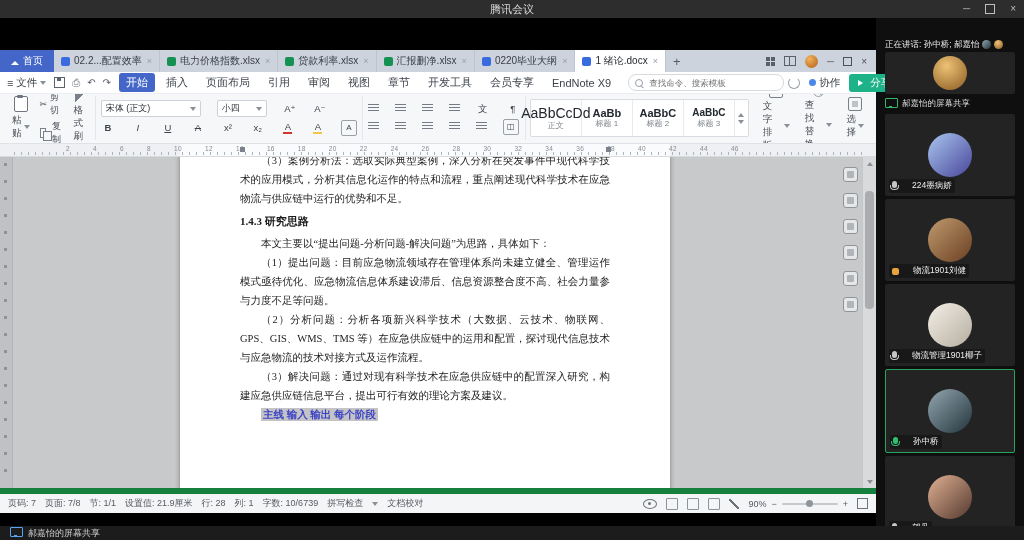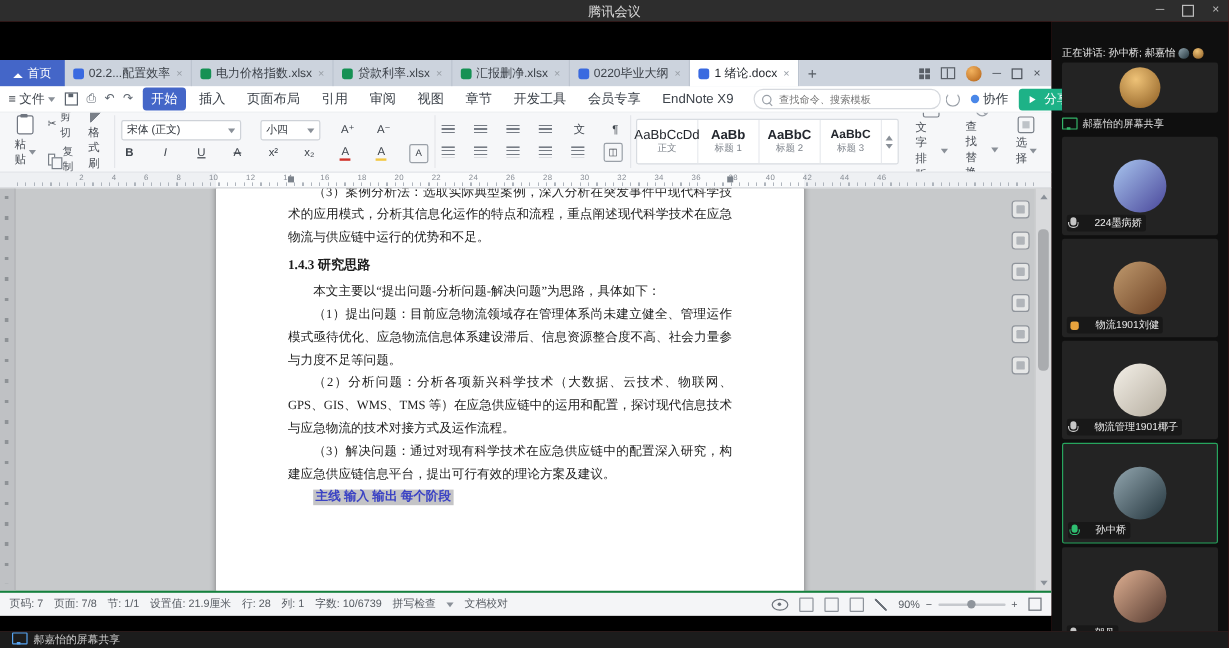--- a/index.html
+++ b/index.html
@@ -121,21 +121,21 @@
   .page p{margin:0;font-size:10.5px;line-height:19px;text-align:justify;text-indent:2em}
   .page h4{font-size:11px;line-height:21px;margin:3px 0 2px;font-weight:700}
   .hl{background:#c4c4c6;color:#3b43c4;font-weight:700;padding:1px 2px}
   .rails{position:absolute;right:18px;top:10px;display:flex;flex-direction:column;gap:11px;align-items:center}
   .rico{width:13px;height:13px;border:1px solid #8f949b;border-radius:3px;background:rgba(255,255,255,.55);position:relative}
   .rico:after{content:"";position:absolute;inset:3px;background:#9aa0a7;border-radius:1px;opacity:.7}
   .vsb{position:absolute;right:0;top:0;bottom:0;width:13px;background:#d9dadc;border-left:1px solid #c6c7c9}
   .vsb .th{position:absolute;left:2px;right:2px;top:34px;height:118px;background:#aaacaf;border-radius:4px}
   .ar{position:absolute;left:0;right:0;height:10px;display:flex;align-items:center;justify-content:center}
   
-  .wstat{height:19px;background:#f4f5f7;border-top:2px solid #15803d;display:flex;align-items:center;gap:9px;padding:0 8px;font-size:9px;color:#565b62;flex:none;white-space:nowrap}
+  .wstat{height:19px;background:#f4f5f7;border-top:6px solid #15803d;display:flex;align-items:center;gap:9px;padding:0 8px;font-size:9px;color:#565b62;flex:none;white-space:nowrap}
   .vic{width:10px;height:10px;border:1px solid #8d939b;border-radius:1px;flex:none}
   .i-eye{position:relative;width:12px;height:8px;border:1px solid #6d737b;border-radius:50%;flex:none}
   .i-eye:after{content:"";position:absolute;left:4px;top:2px;width:3px;height:3px;border-radius:50%;background:#6d737b}
   .i-pen{width:10px;height:10px;background:linear-gradient(45deg,transparent 44%,#6d737b 44% 56%,transparent 56%);flex:none}
   .zoom{display:flex;align-items:center;gap:5px}
   .ztrack{position:relative;width:56px;height:2px;background:#c6c9ce;border-radius:1px}
   .zknob{position:absolute;left:24px;top:-3px;width:7px;height:7px;border-radius:50%;background:#8f959c}
   .i-full{width:9px;height:9px;border:1px solid #6d737b;flex:none}
   .stitem{flex:none}
   .wstat .grow{flex:1}
@@ -317,21 +317,21 @@
               <span class="stripes"></span>
               <span class="stripes"></span>
               <span class="stripes"></span>
               <span class="stripes"></span>
               <span class="fmt" style="border:1px solid #9aa0a8;font-size:8px">◫</span>
             </div>
           </div>
 
           <div class="styles">
             <div class="scell">
-              <span class="smp" style="font-size:11px">AaBbCcDd</span>
+              <span class="smp" style="font-size:14px">AaBbCcDd</span>
               <span class="nm">正文</span>
             </div>
             <div class="scell">
               <span class="smp" style="font-size:11px;font-weight:700">AaBb</span>
               <span class="nm">标题 1</span>
             </div>
             <div class="scell">
               <span class="smp" style="font-size:11px;font-weight:700">AaBbC</span>
               <span class="nm">标题 2</span>
             </div>

